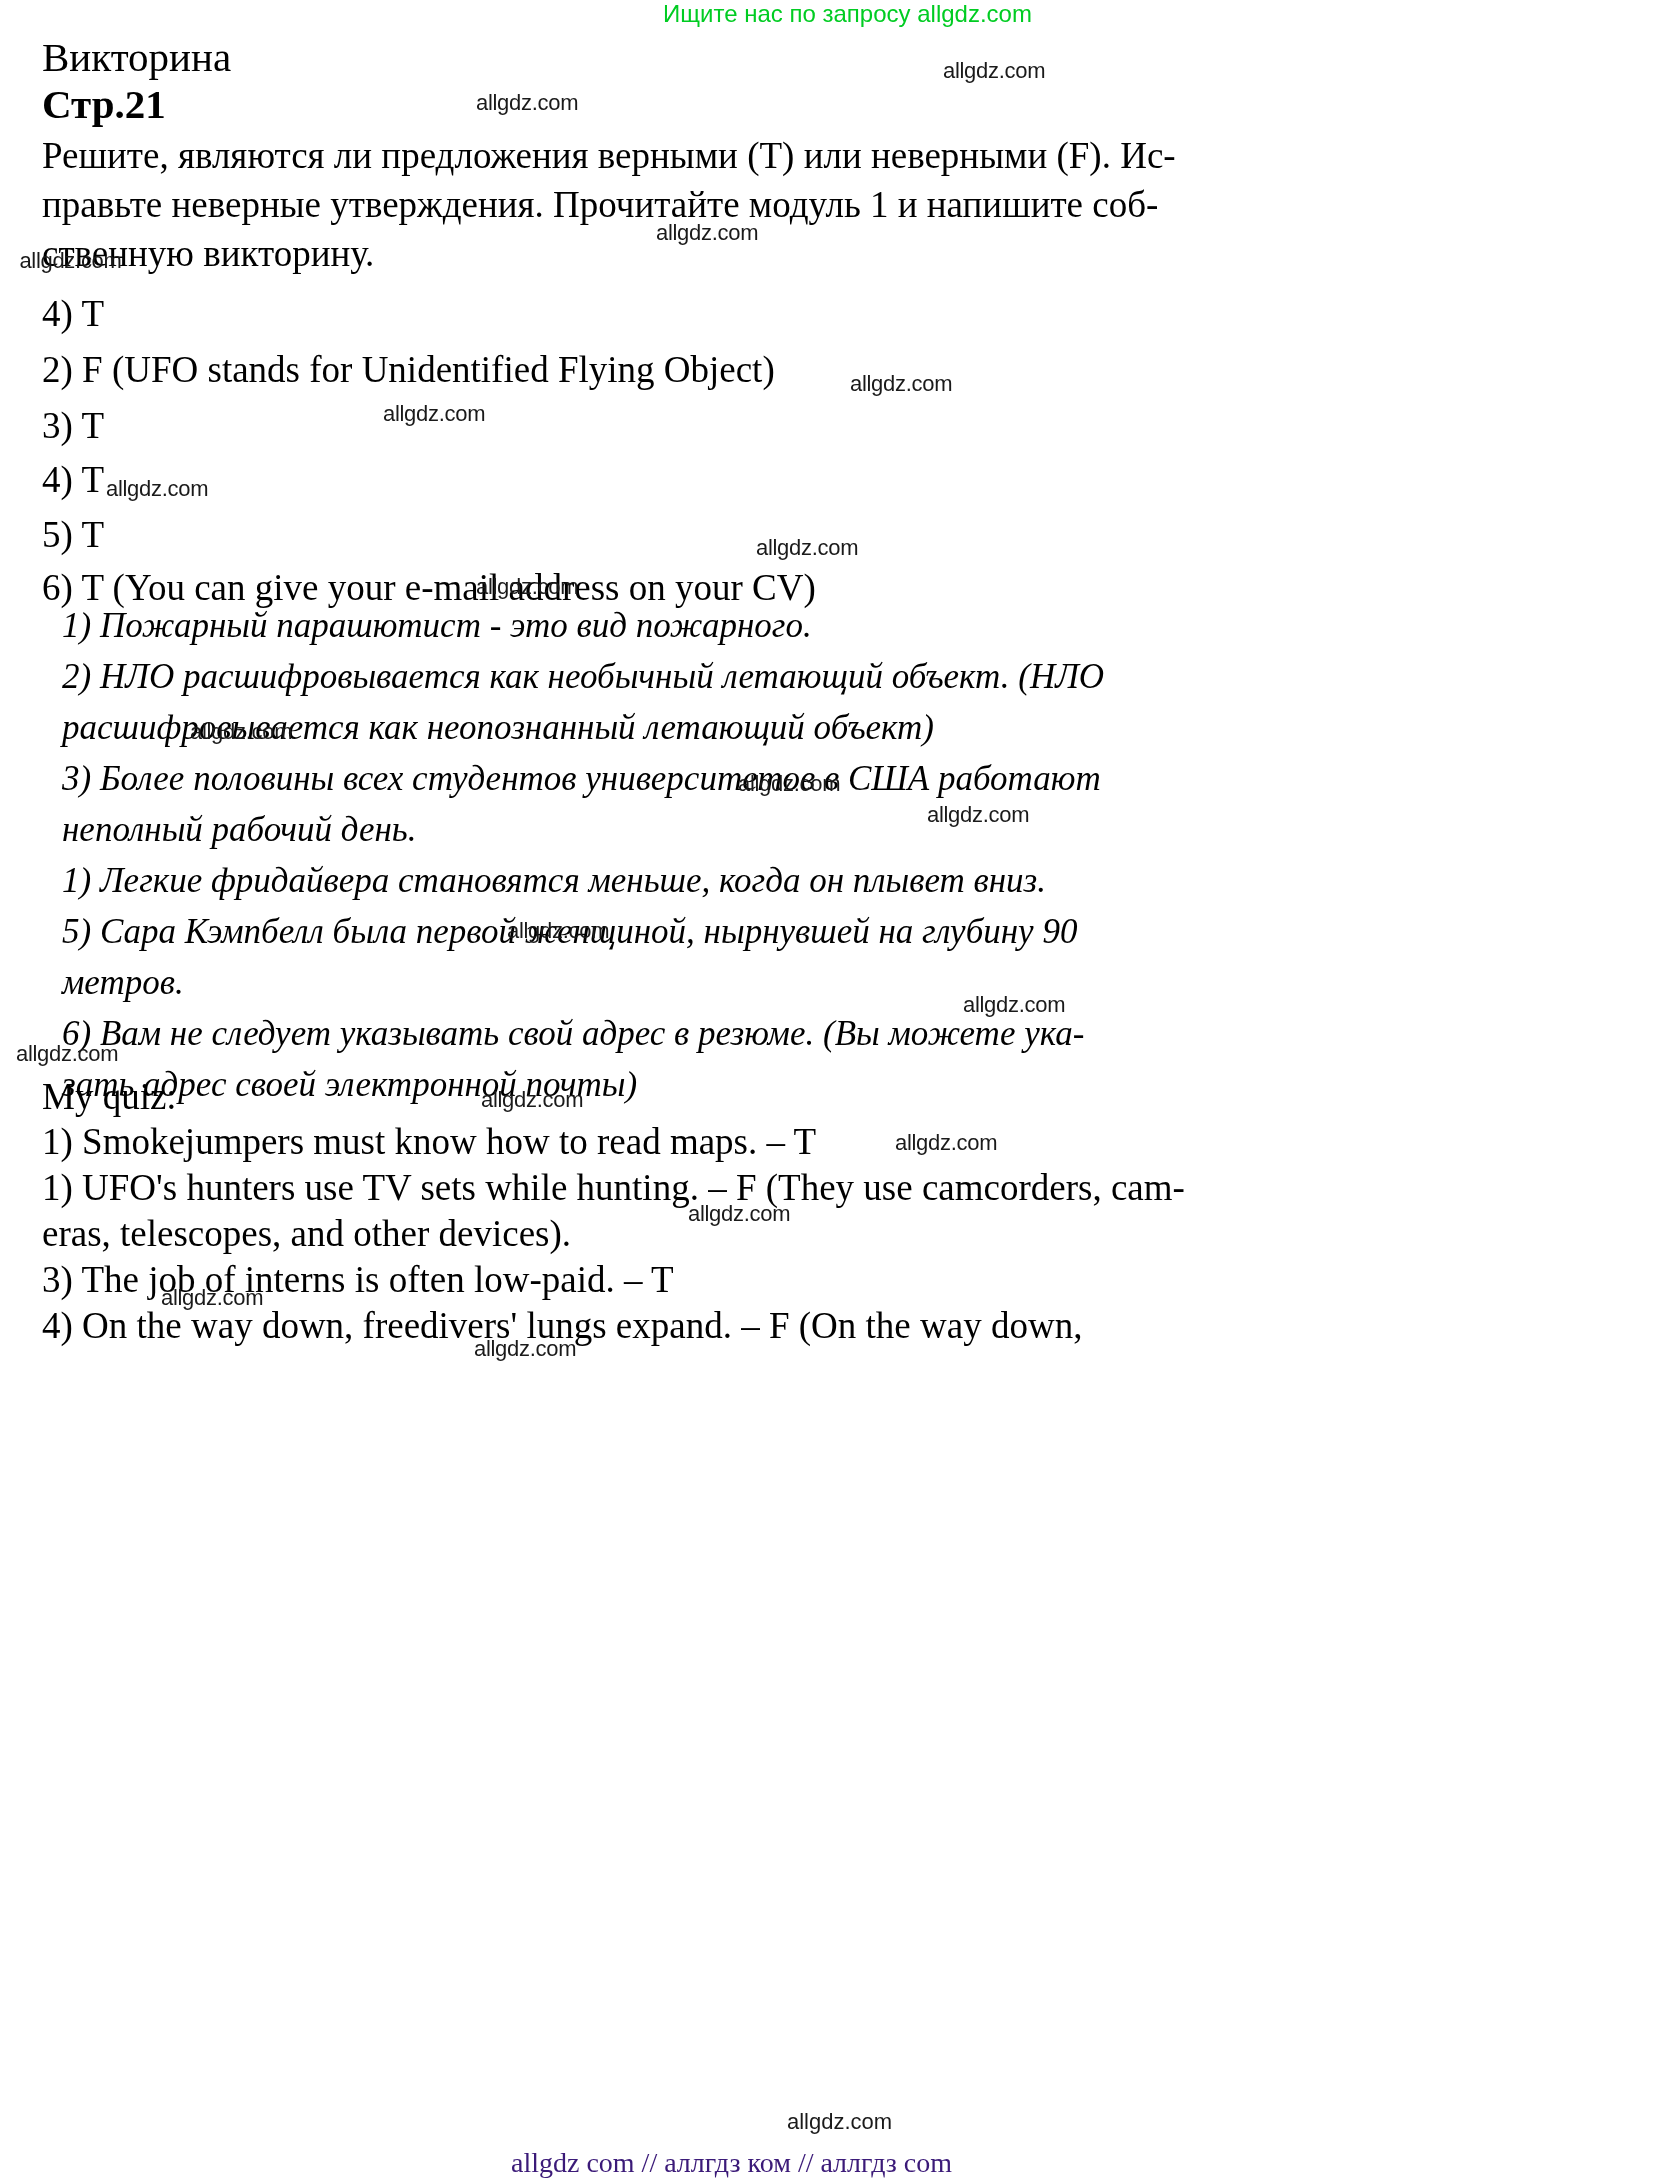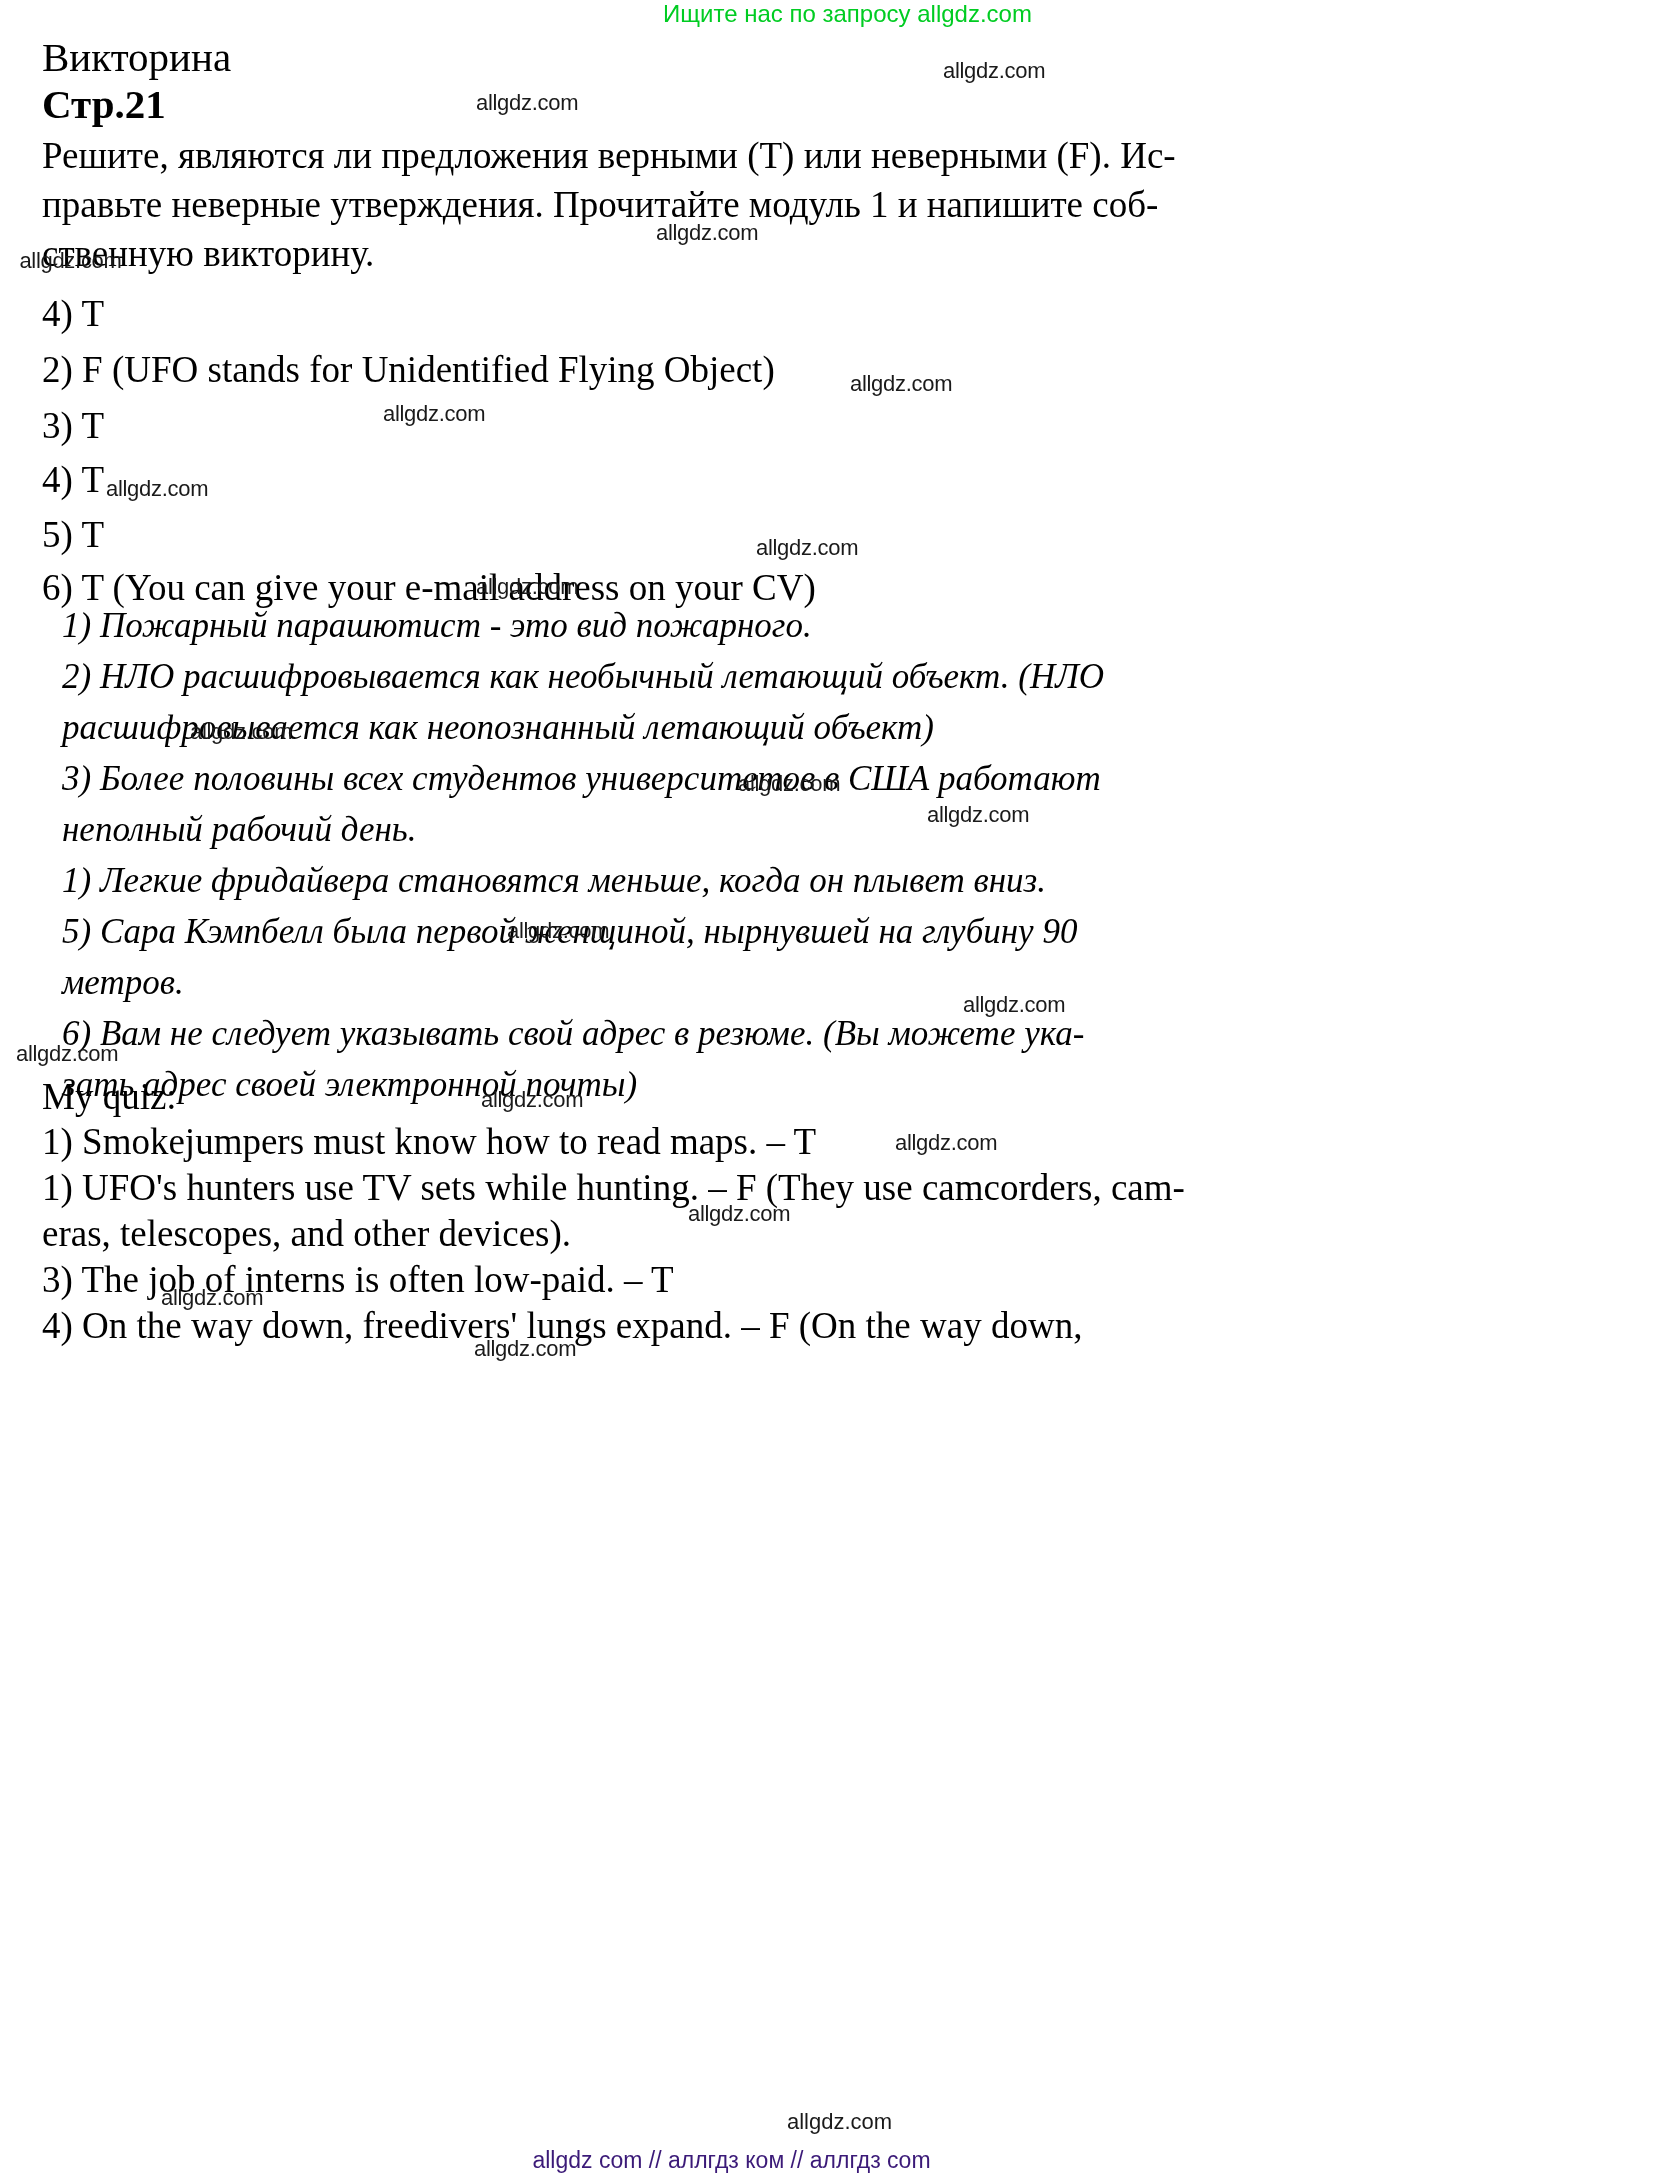--- a/index.html
+++ b/index.html
@@ -147,22 +147,22 @@
     font-family: "Liberation Sans", sans-serif;
     font-size: 22px;
     color: #1a1a1a;
   }
   .footer-links {
     position: absolute;
     left: 0;
     top: 2147px;
     width: 1463px;
     text-align: center;
-    font-family: Liberation Sans, sans-serif;
-    font-size: 23px;
+    font-family: Liberation Serif, serif;
+    font-size: 28px;
     color: #3b1a78;
     white-space: nowrap;
   }
 </style>
 </head>
 <body>
 
 <div class="top-banner" style="color: rgb(0, 204, 34);">Ищите нас по запросу allgdz.com</div>
 
 <div class="page">

